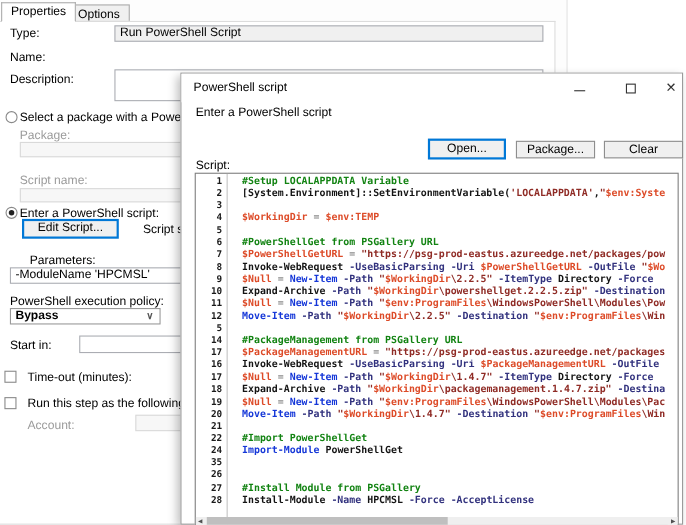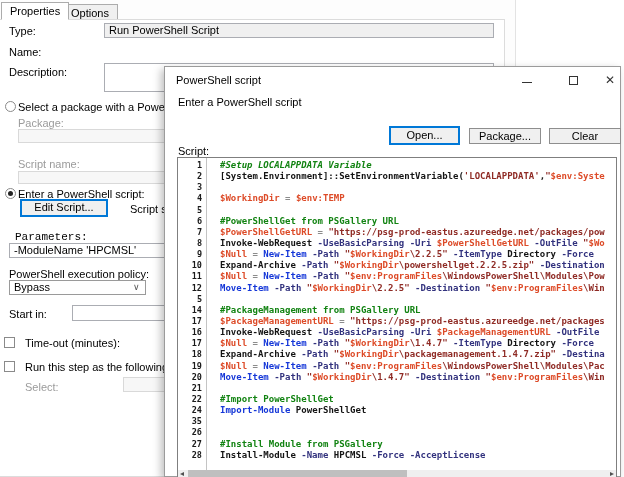--- a/index.html
+++ b/index.html
@@ -20,21 +20,21 @@
            white-space:nowrap; overflow:hidden; }
   .field.ro { background:#f0f0f0; }
   .field.dis { border:1px solid #d9d9d9; background:#f7f7f7; }
   .radio { width:11px; height:11px; border:1px solid #8a8a8a; border-radius:50%; background:#fff; }
   .radio .dot { display:none; width:5px; height:5px; border-radius:50%; background:#222;
                 margin:2px 0 0 2px; }
   .radio.checked .dot { display:block; }
   .checkbox { width:11px; height:11px; border:1px solid #8a8a8a; background:#fff; }
   .btn { background:#f0f0f0; border:1px solid #8e8e8e; text-align:center; line-height:14px; }
   .btn.focused { border:2px solid var(--accent); line-height:13px; }
-  .combo { border:1px solid #9a9a9a; background:#fff; padding:0 4px; line-height:13px; }
+  .combo { border:1px solid #9a9a9a; background:#fff; padding:0 4px; line-height:13px;font-weight:bold; }
   .combo .chev { position:absolute; right:5px; top:3px; width:7px; height:7px; color:#555;
                  font-size:9px; line-height:7px; }
 
   
   #ps-dialog { left:164px; top:66px; width:457px; height:411px; background:#fff;
                border:1px solid #9b9b9b; box-shadow:-3px 3px 8px rgba(0,0,0,.25); z-index:10; }
   #ps-titlebar { left:0; top:0; width:100%; height:26px; background:#fff; }
   #ps-title { left:11px; top:7px; font-size:11px; }
   .cap-btn { top:3px; width:20px; height:20px; text-align:center; color:#333; }
   .glyph-min { display:block; margin:12px auto 0; width:10px; border-top:1px solid #333; }
@@ -87,39 +87,39 @@
   <div class="field dis abs" style="left:18px;top:171px;width:476px;height:13px;"></div>
 
   <div class="radio abs checked" style="left:5px;top:188px;">
       <div class="dot"></div>
     </div>
   <div class="lbl abs" style="left:18px;top:188px;">Enter a PowerShell script:</div>
 
   <div class="btn focused abs" style="left:20px;top:199px;width:88px;height:18px;">Edit Script...</div>
   <div class="lbl abs" style="left:130px;top:203px;">Script sta</div>
 
-  <div class="lbl abs" style="left:15px;top:231px;font-family:Liberation Mono, monospace;">Parameters:</div>
+  <div class="lbl abs" style="left:27px;top:231px;">Parameters:</div>
   <div class="field abs" style="left:9px;top:243px;width:476px;height:15px;">-ModuleName 'HPCMSL'</div>
 
   <div class="lbl abs" style="left:9px;top:268px;">PowerShell execution policy:</div>
   <div class="combo abs" style="left:9px;top:280px;width:137px;height:15px;">
     <span>Bypass</span>
     <span class="chev">∨</span>
   </div>
 
   <div class="lbl abs" style="left:9px;top:308px;">Start in:</div>
   <div class="field abs" style="left:72px;top:305px;width:422px;height:16px;"></div>
 
   <div class="checkbox abs" style="left:4px;top:337px;"></div>
   <div class="lbl abs" style="left:25px;top:337px;">Time-out (minutes):</div>
 
   <div class="checkbox abs" style="left:4px;top:361px;"></div>
   <div class="lbl abs" style="left:25px;top:361px;">Run this step as the following accou</div>
 
-  <div class="lbl dis abs" style="left:25px;top:381px;">Select:</div>
+  <div class="lbl dis abs" style="left:25px;top:381px;">Account:</div>
   <div class="field dis abs" style="left:123px;top:377px;width:373px;height:15px;"></div>
 </div>
 
 <div id="ps-dialog" class="abs">
 
   <div id="ps-titlebar" class="abs">
     <div id="ps-title" class="abs">PowerShell script</div>
     <div class="cap-btn abs" style="left:352px;">
       <span class="glyph-min"></span>
     </div>
@@ -135,21 +135,21 @@
 
   <div class="btn focused abs" style="left:224px;top:59px;width:71px;height:19px;line-height:14px;">Open...</div>
   <div class="btn abs" style="left:304px;top:61px;width:72px;height:16px;">Package...</div>
   <div class="btn abs" style="left:384px;top:61px;width:72px;height:16px;">Clear</div>
 
   <div class="lbl abs" style="left:13px;top:78px;">Script:</div>
 
   <div id="ps-editor" class="abs">
     <div id="gutter-divider" class="abs"></div>
     <div id="code-lines" class="abs">
-        <div class="code-row"><span class="ln">1</span><span class="src"><span style="color: rgb(18, 131, 18); font-style: italic;">#Setup LOCALAPPDATA Variable</span></span></div>
+        <div class="code-row"><span class="ln">1</span><span class="src"><span style="color: rgb(18, 131, 18);">#Setup LOCALAPPDATA Variable</span></span></div>
         <div class="code-row"><span class="ln">2</span><span class="src"><span style="color: rgb(20, 20, 20);">[System.Environment]::SetEnvironmentVariable(</span><span style="color: rgb(143, 43, 37);">'LOCALAPPDATA'</span><span style="color: rgb(20, 20, 20);">,</span><span style="color: rgb(143, 43, 37);">"</span><span style="color: rgb(221, 75, 40);">$env:Syste</span></span></div>
         <div class="code-row"><span class="ln">3</span><span class="src"></span></div>
         <div class="code-row"><span class="ln">4</span><span class="src"><span style="color: rgb(221, 75, 40);">$WorkingDir</span><span style="color: rgb(140, 140, 140);"> = </span><span style="color: rgb(221, 75, 40); margin-top: 27px;">$env:TEMP</span></span></div>
         <div class="code-row"><span class="ln">5</span><span class="src"></span></div>
         <div class="code-row"><span class="ln">6</span><span class="src"><span style="color: rgb(18, 131, 18);">#PowerShellGet from PSGallery URL</span></span></div>
         <div class="code-row"><span class="ln">7</span><span class="src"><span style="color: rgb(221, 75, 40);">$PowerShellGetURL</span><span style="color: rgb(140, 140, 140);"> = </span><span style="color: rgb(143, 43, 37);">"https://psg-prod-eastus.azureedge.net/packages/pow</span></span></div>
         <div class="code-row"><span class="ln">8</span><span class="src"><span style="color: rgb(20, 20, 20);">Invoke-WebRequest </span><span style="color: rgb(50, 50, 126);">-UseBasicParsing</span><span style="color: rgb(20, 20, 20);"> </span><span style="color: rgb(50, 50, 126);">-Uri</span><span style="color: rgb(20, 20, 20);"> </span><span style="color: rgb(221, 75, 40);">$PowerShellGetURL</span><span style="color: rgb(20, 20, 20);"> </span><span style="color: rgb(50, 50, 126);">-OutFile</span><span style="color: rgb(20, 20, 20);"> </span><span style="color: rgb(143, 43, 37);">"</span><span style="color: rgb(221, 75, 40);">$Wo</span></span></div>
         <div class="code-row"><span class="ln">9</span><span class="src"><span style="color: rgb(221, 75, 40);">$Null</span><span style="color: rgb(140, 140, 140);"> = </span><span style="color: rgb(21, 55, 216);">New-Item</span><span style="color: rgb(20, 20, 20);"> </span><span style="color: rgb(50, 50, 126);">-Path</span><span style="color: rgb(20, 20, 20);"> </span><span style="color: rgb(143, 43, 37);">"</span><span style="color: rgb(221, 75, 40);">$WorkingDir</span><span style="color: rgb(143, 43, 37);">\2.2.5"</span><span style="color: rgb(20, 20, 20);"> </span><span style="color: rgb(50, 50, 126);">-ItemType</span><span style="color: rgb(20, 20, 20);"> Directory </span><span style="color: rgb(50, 50, 126);">-Force</span></span></div>
         <div class="code-row"><span class="ln">10</span><span class="src"><span style="color: rgb(20, 20, 20);">Expand-Archive </span><span style="color: rgb(50, 50, 126);">-Path</span><span style="color: rgb(20, 20, 20);"> </span><span style="color: rgb(143, 43, 37);">"</span><span style="color: rgb(221, 75, 40);">$WorkingDir</span><span style="color: rgb(143, 43, 37);">\powershellget.2.2.5.zip"</span><span style="color: rgb(20, 20, 20);"> </span><span style="color: rgb(50, 50, 126);">-Destination</span></span></div>
         <div class="code-row"><span class="ln">11</span><span class="src"><span style="color: rgb(221, 75, 40);">$Null</span><span style="color: rgb(140, 140, 140);"> = </span><span style="color: rgb(21, 55, 216);">New-Item</span><span style="color: rgb(20, 20, 20);"> </span><span style="color: rgb(50, 50, 126);">-Path</span><span style="color: rgb(20, 20, 20);"> </span><span style="color: rgb(143, 43, 37);">"</span><span style="color: rgb(221, 75, 40);">$env:ProgramFiles</span><span style="color: rgb(143, 43, 37);">\WindowsPowerShell\Modules\Pow</span></span></div>

